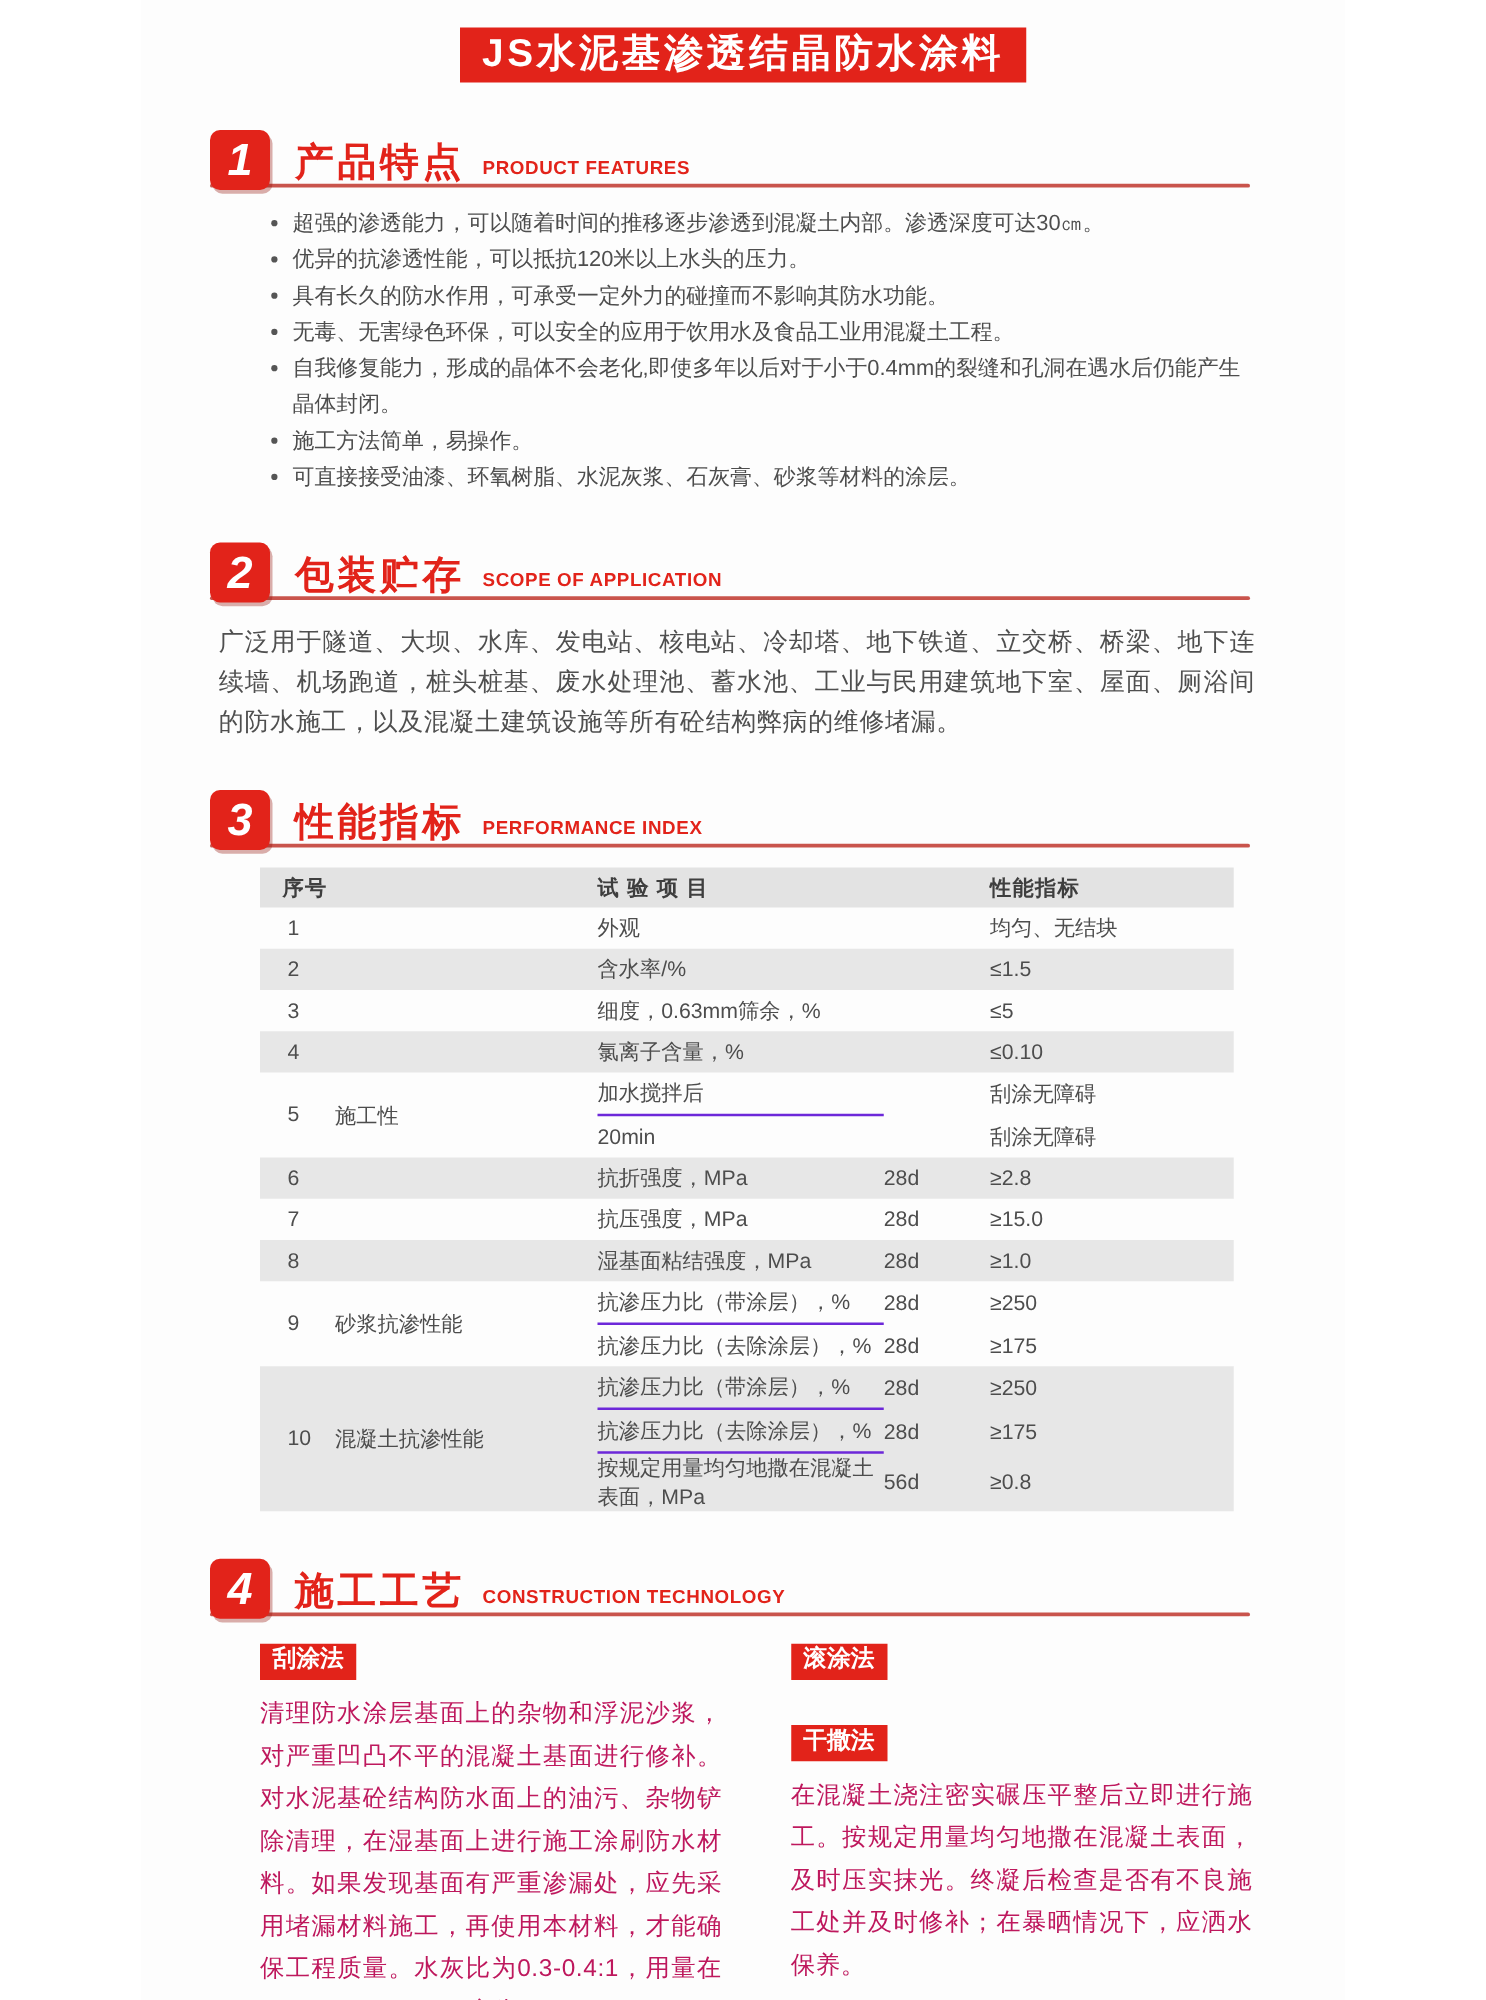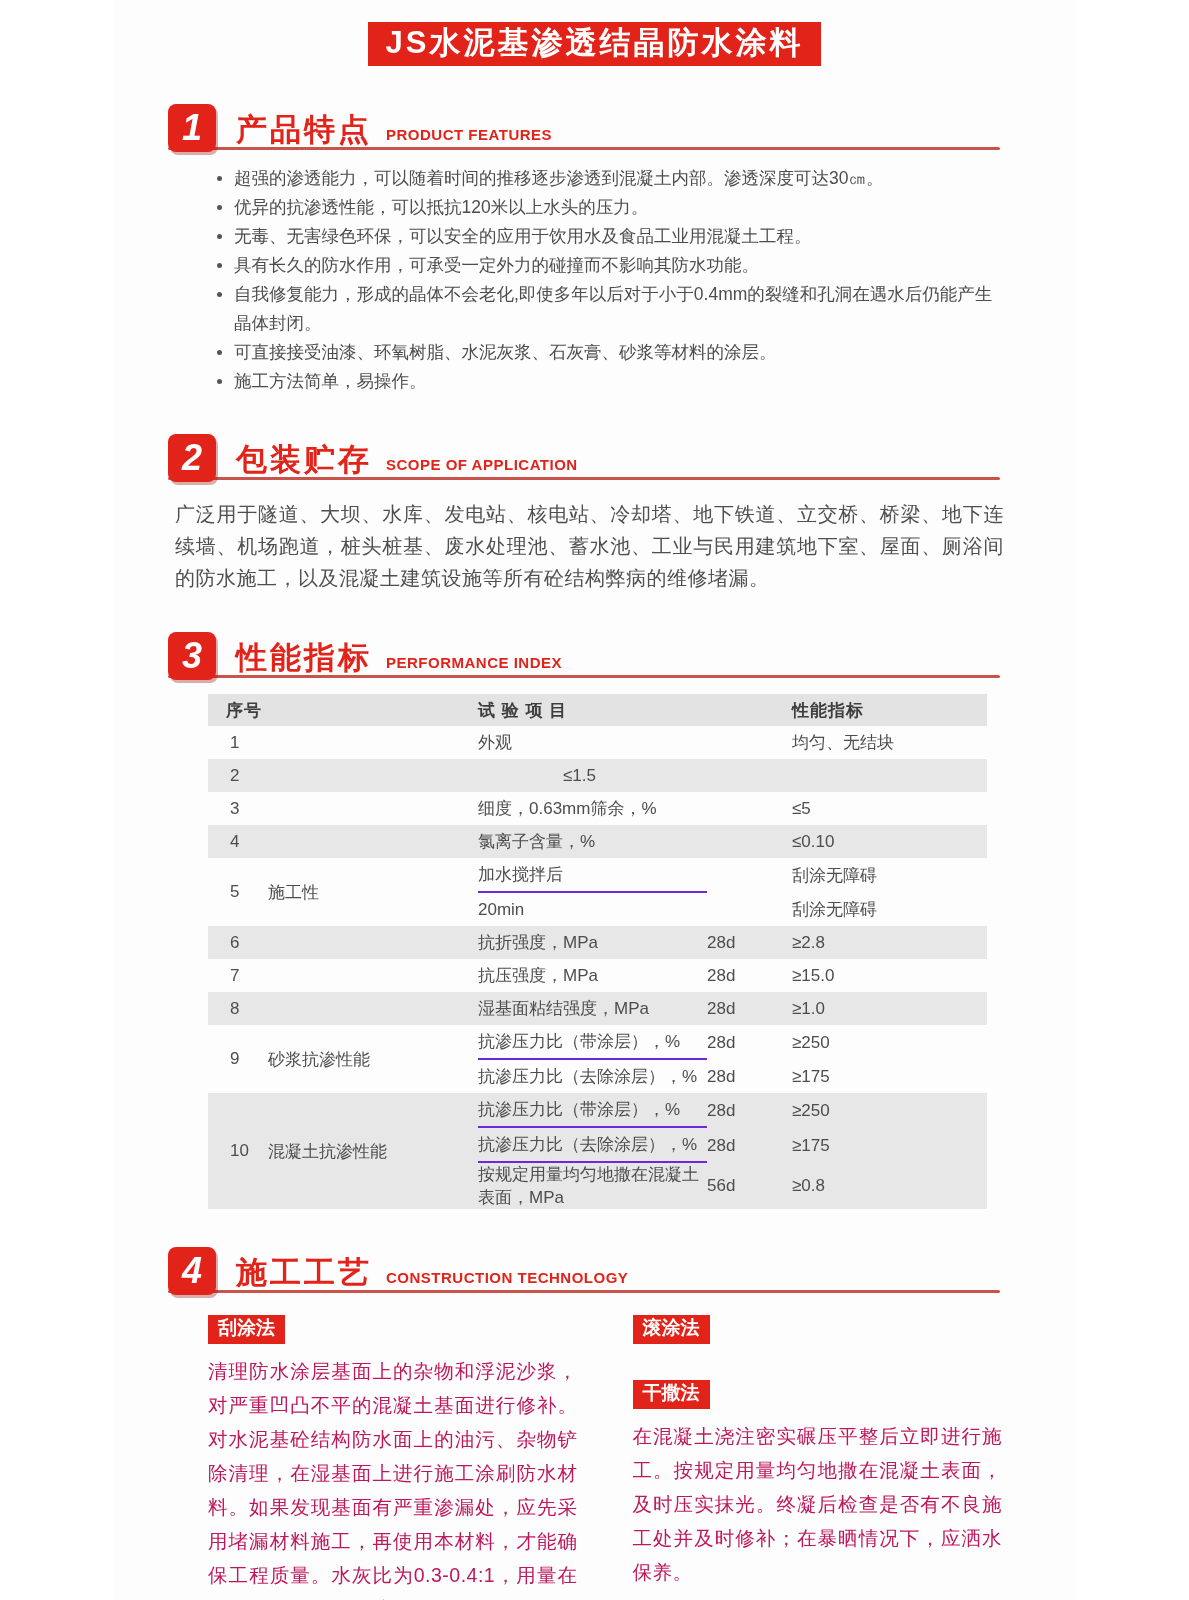--- a/index.html
+++ b/index.html
@@ -100,37 +100,37 @@
       <li>
         <span class="dot"></span>
         <span class="btext">超强的渗透能力，可以随着时间的推移逐步渗透到混凝土内部。渗透深度可达30㎝。</span>
       </li>
       <li>
         <span class="dot"></span>
         <span class="btext">优异的抗渗透性能，可以抵抗120米以上水头的压力。</span>
       </li>
       <li>
         <span class="dot"></span>
+        <span class="btext">具有长久的防水作用，可承受一定外力的碰撞而不影响其防水功能。</span>
+      </li>
+      <li>
+        <span class="dot"></span>
         <span class="btext">无毒、无害绿色环保，可以安全的应用于饮用水及食品工业用混凝土工程。</span>
       </li>
       <li>
         <span class="dot"></span>
-        <span class="btext">具有长久的防水作用，可承受一定外力的碰撞而不影响其防水功能。</span>
-      </li>
-      <li>
-        <span class="dot"></span>
         <span class="btext">自我修复能力，形成的晶体不会老化,即使多年以后对于小于0.4mm的裂缝和孔洞在遇水后仍能产生晶体封闭。</span>
       </li>
       <li>
         <span class="dot"></span>
+        <span class="btext">施工方法简单，易操作。</span>
+      </li>
+      <li>
+        <span class="dot"></span>
         <span class="btext">可直接接受油漆、环氧树脂、水泥灰浆、石灰膏、砂浆等材料的涂层。</span>
-      </li>
-      <li>
-        <span class="dot"></span>
-        <span class="btext">施工方法简单，易操作。</span>
       </li>
     </ul>
 
   <div class="sec-header">
     <span class="sec-num">2</span>
     <span class="sec-title">包装贮存</span>
     <span class="sec-sub">SCOPE OF APPLICATION</span>
   </div>
   <p class="scope-text">广泛用于隧道、大坝、水库、发电站、核电站、冷却塔、地下铁道、立交桥、桥梁、地下连续墙、机场跑道，桩头桩基、废水处理池、蓄水池、工业与民用建筑地下室、屋面、厕浴间的防水施工，以及混凝土建筑设施等所有砼结构弊病的维修堵漏。</p>
 
@@ -156,20 +156,21 @@
               <span class="sub-age"></span>
               <span class="sub-value">均匀、无结块</span>
             </div>
           </div>
         </div>
         <div class="prow shaded">
           <span class="cell-no">2</span>
           <span class="cell-group"></span>
           <div class="cell-subs">
             <div class="subrow">
+              <span class="sub-item">含水率/%</span>
               <span class="sub-age"></span>
               <span class="sub-value">≤1.5</span>
             </div>
           </div>
         </div>
         <div class="prow">
           <span class="cell-no">3</span>
           <span class="cell-group"></span>
           <div class="cell-subs">
             <div class="subrow">

